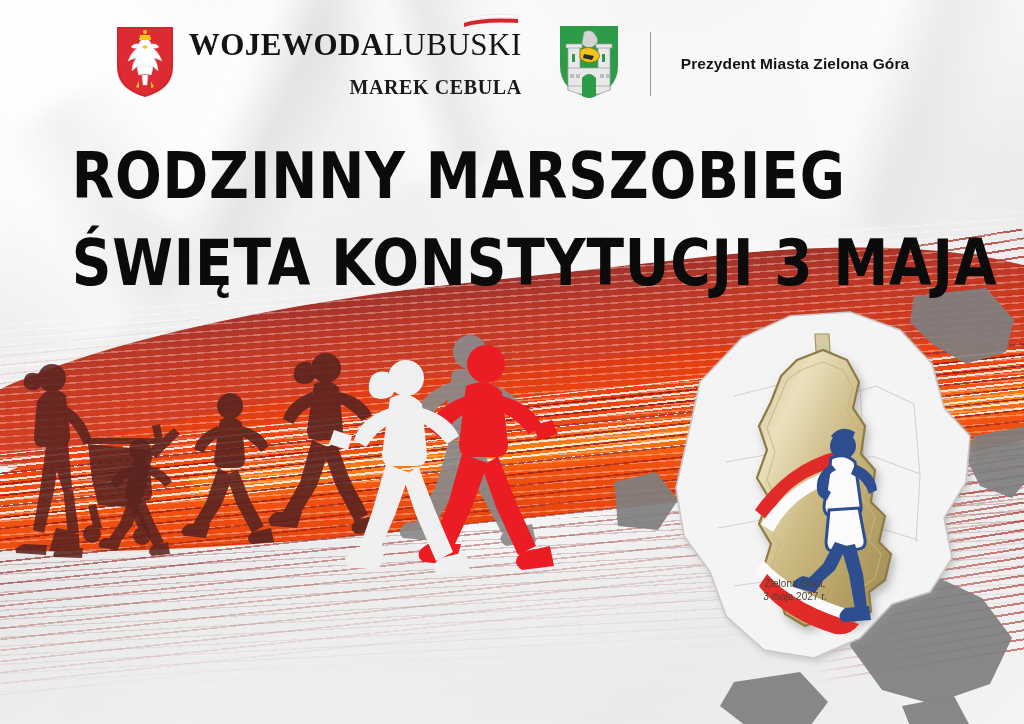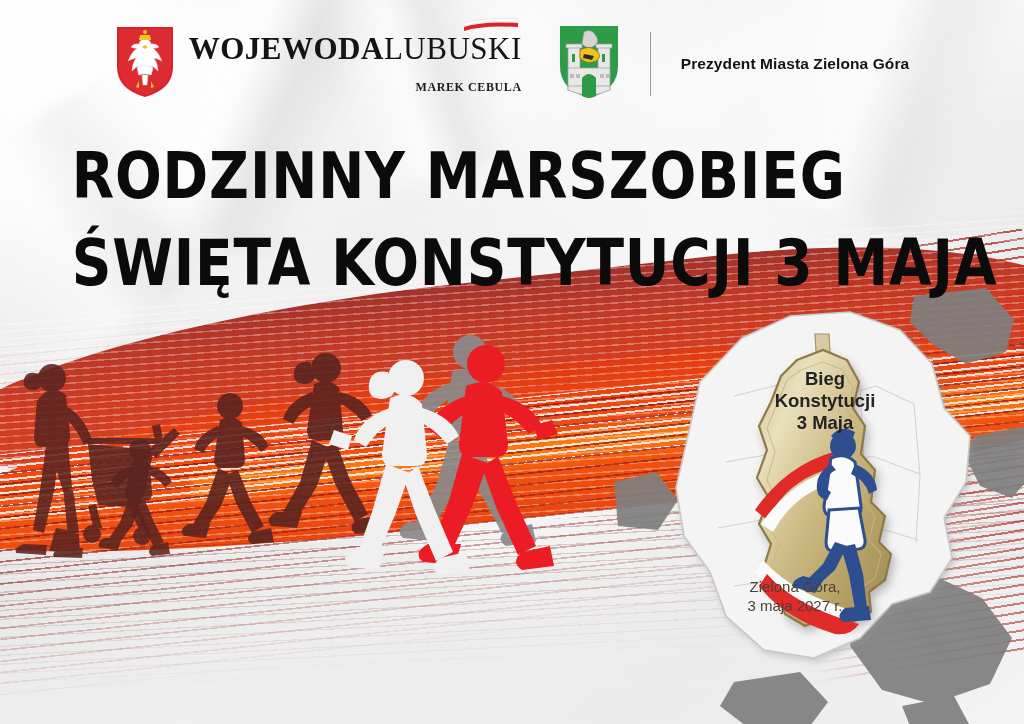--- a/index.html
+++ b/index.html
@@ -226,21 +226,21 @@
     font-size: 31px;
     letter-spacing: .5px;
     color: #141414;
     line-height: 1;
     white-space: nowrap;
   }
   .wl-main .bold { font-weight: 700; }
   .wl-main .light { font-weight: 400; }
   .wl-sub {
     font-family: "Liberation Serif", serif;
-    font-size: 12px;
+    font-size: 20px;
     font-weight: 700;
     letter-spacing: .6px;
     color: #1a1a1a;
     margin-top: 16px;
     white-space: nowrap;
   }
   .divider-v {
     width: 1px;
     height: 64px;
     background: #9a9a9a;
@@ -317,21 +317,21 @@
     line-height: 1.18;
     z-index: 24;
     pointer-events: none;
   }
   .medal-date {
     position: absolute;
     left: 16px; top: 248px;
     width: 120px;
     text-align: center;
     font-family: "Liberation Sans", sans-serif;
-    font-size: 15px;
+    font-size: 10px;
     font-weight: 400;
     color: #4a4234;
     line-height: 1.25;
     z-index: 24;
     pointer-events: none;
   }
 </style>
 </head>
 <body>
 
@@ -542,25 +542,20 @@
         <path d="M136 134 q20 8 22 26 l-8 4 q-4 -14 -18 -20 Z"></path>
         <path d="M112 134 q-16 10 -14 26 q1 8 10 10 l4 -8 q-5 -2 -5 -8 q0 -10 10 -14 Z"></path>
         <path d="M110 180 l30 -2 l6 32 q1 8 -6 9 l-26 2 q-7 0 -7 -9 Z" fill="#fbfbfb" stroke="#2e4e8f" stroke-width="3"></path>
         <path d="M116 212 l-12 22 l-16 16 l8 8 l20 -18 l12 -24 Z"></path>
         <path d="M136 214 l8 30 l4 34 l-12 1 l-6 -34 l-8 -28 Z"></path>
         <path d="M84 246 q-12 4 -10 11 l22 6 l8 -12 Z"></path>
         <path d="M126 278 q-10 8 -2 14 l28 -2 l-2 -14 Z"></path>
       </g>
     </svg>
 
-    <div class="medal-text">
-      <div>Bieg</div>
-      <div>Konstytucji</div>
-      <div>3 Maja</div>
-    </div>
     <div class="medal-date">
       <div>Zielona Góra,</div>
       <div>3 maja 2027 r.</div>
     </div>
   </div>
 
   <div class="header">
 
     <div class="logo-block">
       <span class="crest">

